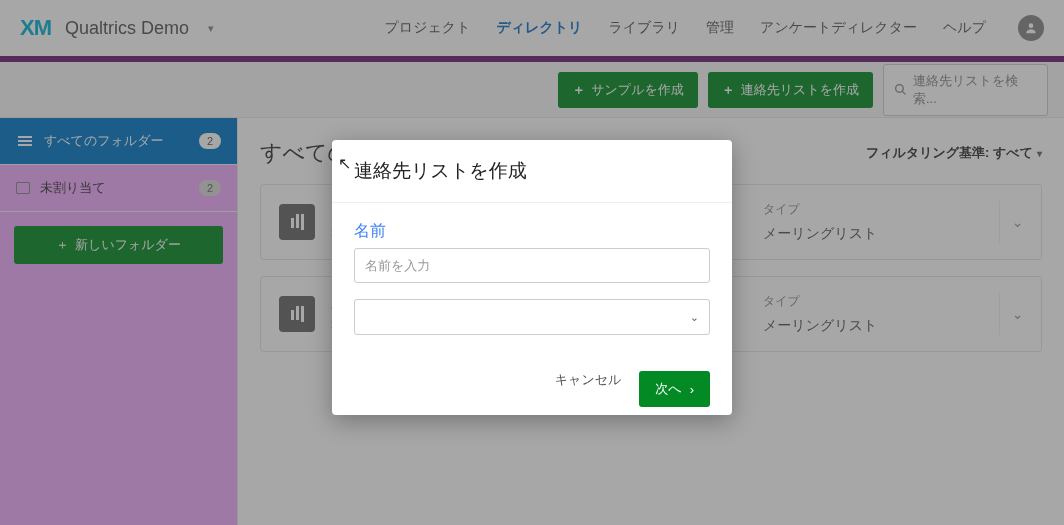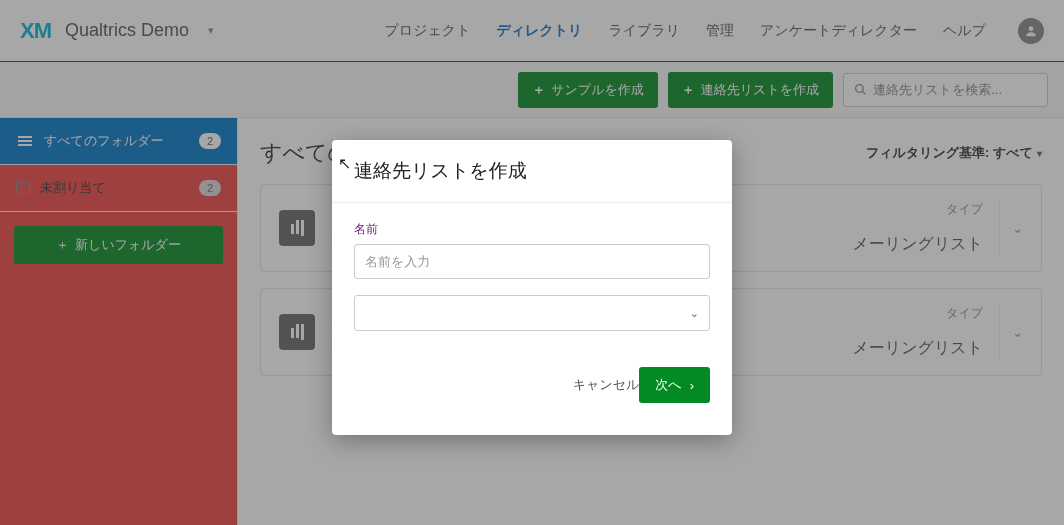--- a/index.html
+++ b/index.html
@@ -1,37 +1,37 @@
 <!DOCTYPE html>
 <html><head>
 <meta charset="utf-8">
 <style>
 * { box-sizing: border-box; margin: 0; padding: 0; }
 body { font-family: -apple-system, BlinkMacSystemFont, "Segoe UI", Arial, sans-serif; font-size: 14px; color: #333; background: #fff; width: 1064px; height: 525px; overflow: hidden; position: relative; }
 
 
-.header { height: 62px; border-bottom: 1px solid #701a75; display: flex; align-items: center; padding: 16px 20px; }
+.header { height: 62px; border-bottom: 6px solid #701a75; display: flex; align-items: center; padding: 16px 20px; }
 .logo { font-weight: 700; font-size: 22px; color: #00B4D8; letter-spacing: -1px; margin-right: 14px; }
 .brand { font-size: 18px; color: #555; display: flex; align-items: center; gap: 19px; }
 .brand .chev { font-size: 11px; color: #888; }
 .nav { margin-left: auto; display: flex; align-items: center; gap: 26px; }
 .nav a { color: #555; text-decoration: none; font-size: 14px; font-family: Liberation Mono, monospace; }
 .nav a.active { color: #1070c8; font-weight: 600; }
 .avatar { width: 26px; height: 26px; border-radius: 50%; background: #888; display: flex; align-items: center; justify-content: center; color: #fff; font-size: 14px; margin-left: 6px; }
 
 
 .toolbar { height: 56px; background: #f7f7f7; border-bottom: 1px solid #e8e8e8; display: flex; align-items: center; justify-content: flex-end; padding: 0 16px; gap: 10px; }
 .btn-green { background: #048a24; color: #fff; border: none; border-radius: 3px; padding: 9px 14px; font-size: 13px; display: flex; align-items: center; gap: 6px; cursor: pointer; }
 .btn-green .plus { font-weight: bold; }
-.search-box { background: #fff; border: 1px solid #ccc; border-radius: 3px; padding: 7px 10px; display: flex; align-items: center; gap: 6px; width: 205px; color: #888; font-size: 13px; }
+.search-box { background: #fff; border: 1px solid #ccc; border-radius: 3px; padding: 7px 10px; display: flex; align-items: center; gap: 6px; width: 165px; color: #888; font-size: 13px; }
 .search-box svg { flex-shrink: 0; }
 
 
 .body { display: flex; height: calc(525px - 62px - 56px); }
-.sidebar { width: 238px; border-right: 1px solid #e8e8e8; background: #ef4444; }
+.sidebar { width: 238px; border-right: 1px solid #e8e8e8; background: #f0abfc; }
 .side-item { display: flex; align-items: center; padding: 14px 16px; gap: 10px; font-size: 13px; border-bottom: 1px solid #eee; }
 .side-item.active { background: #0077c8; color: #fff; }
 .side-item .icon { width: 18px; height: 14px; display: inline-flex; align-items: center; justify-content: center; }
 .side-item .icon.burger span { display:block; width:14px; height:2px; background: currentColor; box-shadow: 0 -4px 0 currentColor, 0 4px 0 currentColor; }
 .side-item .icon.box { border: 1.5px solid #888; width:14px; height:12px; border-radius:1px; }
 .side-item .badge { margin-left: auto; background: #fff; color: #888; border-radius: 10px; min-width: 22px; text-align: center; font-size: 11px; padding: 2px 6px; }
 .side-item.active .badge { color: #555; }
 .side-item:not(.active) .badge { background: #d9d9d9; color:#666; }
 .new-folder { margin: 14px; }
 .new-folder button { width: 100%; background: #048a24; color: #fff; border: none; border-radius: 3px; padding: 10px; font-size: 13px; display: flex; align-items: center; justify-content: center; gap: 6px; cursor: pointer; }
@@ -44,38 +44,38 @@
 .filter .chev { font-size: 10px; color: #666; }
 
 .card { border: 1px solid #e4e4e4; border-radius: 4px; padding: 16px 18px; display: flex; align-items: center; gap: 16px; margin-bottom: 16px; }
 .card-icon { width: 36px; height: 36px; background: #666; border-radius: 4px; display: flex; align-items: center; justify-content: center; }
 .card-icon span { display: flex; gap: 2px; }
 .card-icon span i { width: 3px; height: 14px; background: #fff; display: block; }
 .card-icon span i:nth-child(1){ height:10px; margin-top:4px;}
 .card-icon span i:nth-child(3){ height:16px;}
 .card-left .title { font-size: 15px; color: #333; }
 .card-left .sub { font-size: 12px; color: #888; }
-.card-right { margin-left: auto; text-align: right; min-width: 220px; }
+.card-right { margin-left: auto; text-align: left; min-width: 220px; }
 .card-right .lbl { font-size: 12px; color: #888; }
-.card-right .val { font-size: 16px; color: #555; margin-top: 16px; }
+.card-right .val { font-size: 14px; color: #555; margin-top: 7px; }
 .card .chev-col { width: 24px; color: #999; font-size: 14px; text-align: center; border-left: 1px solid #eee; padding-left: 12px; align-self: stretch; display:flex; align-items:center; justify-content:center;}
 
 
 .overlay { position: absolute; inset: 0; background: rgba(60,60,60,0.45); display: flex; align-items: flex-start; justify-content: center; padding-top: 140px; }
 .modal { width: 400px; background: #fff; border-radius: 4px; box-shadow: 0 6px 24px rgba(0,0,0,0.3); }
 .modal-head { padding: 18px 22px; font-size: 19px; color: #222; border-bottom: 1px solid #eee; position: relative;}
 .modal-head .cursor { position:absolute; left:6px; top:14px; font-size:16px;}
 .modal-body { padding: 18px 22px 6px; }
 .field { margin-bottom: 16px; }
-.field label { display: block; font-size: 12px; color: #701a75; margin-bottom: 6px; }
+.field label { display: block; font-size: 16px; color: #3b82f6; margin-bottom: 6px; }
 .field input, .field .select { width: 100%; border: 1px solid #ccc; border-radius: 3px; padding: 9px 10px; font-size: 13px; color: #333; background:#fff;}
 .field input::placeholder { color:#999; }
 .field .select { display:flex; justify-content:space-between; align-items:center; color:#333; height:36px;}
 .field .select .chev { color:#666; font-size:11px;}
-.modal-foot { padding: 14px 22px 32px; display: flex; justify-content: flex-end; align-items: center; }
+.modal-foot { padding: 14px 22px 8px; display: flex; justify-content: flex-end; align-items: flex-start; gap: 18px; }
 .btn-cancel { background: none; border: none; color: #555; font-size: 13px; cursor: pointer; }
 .btn-next { background: #048a24; color: #fff; border: none; border-radius: 3px; padding: 9px 16px; font-size: 13px; display: flex; align-items: center; gap: 8px; cursor: pointer; }
 .btn-next .arrow { font-size: 13px; }
 </style>
 </head>
 <body>
 
 <div class="header">
   <div class="logo">XM</div>
   <div class="brand">

